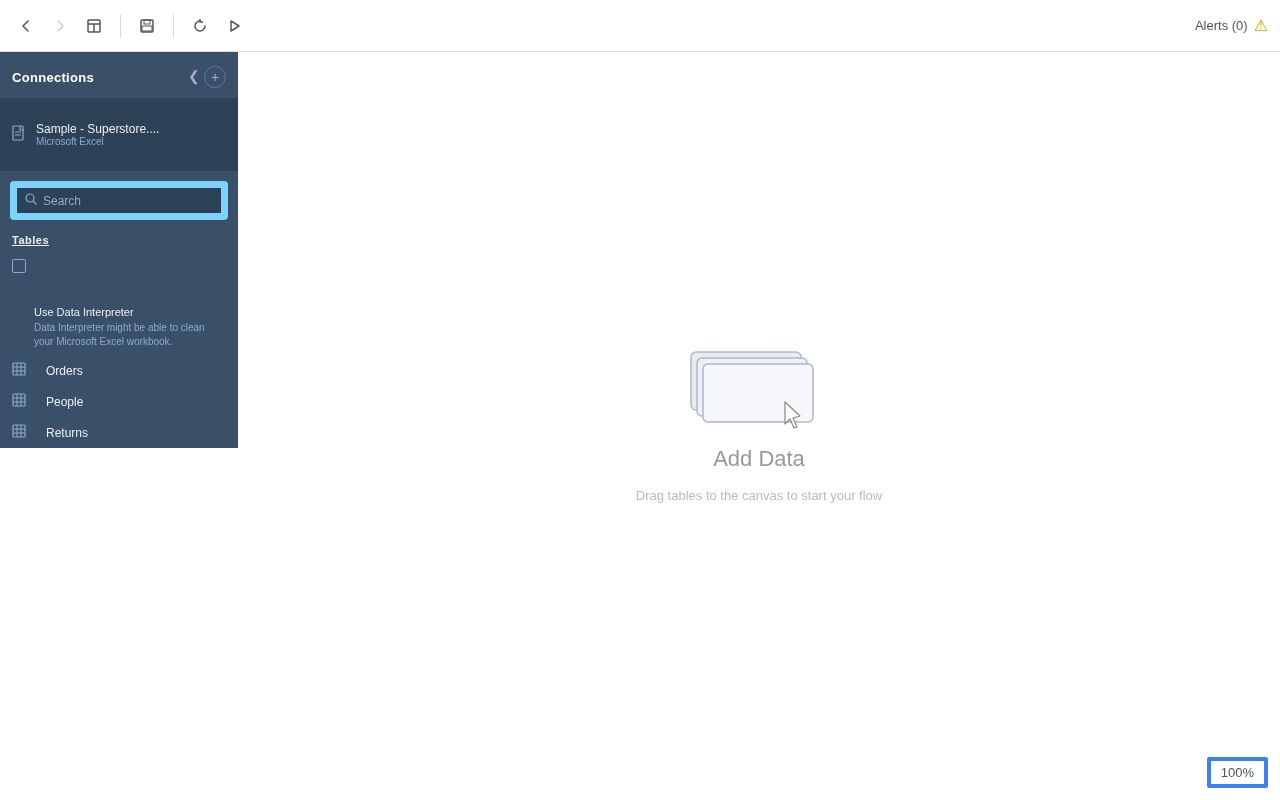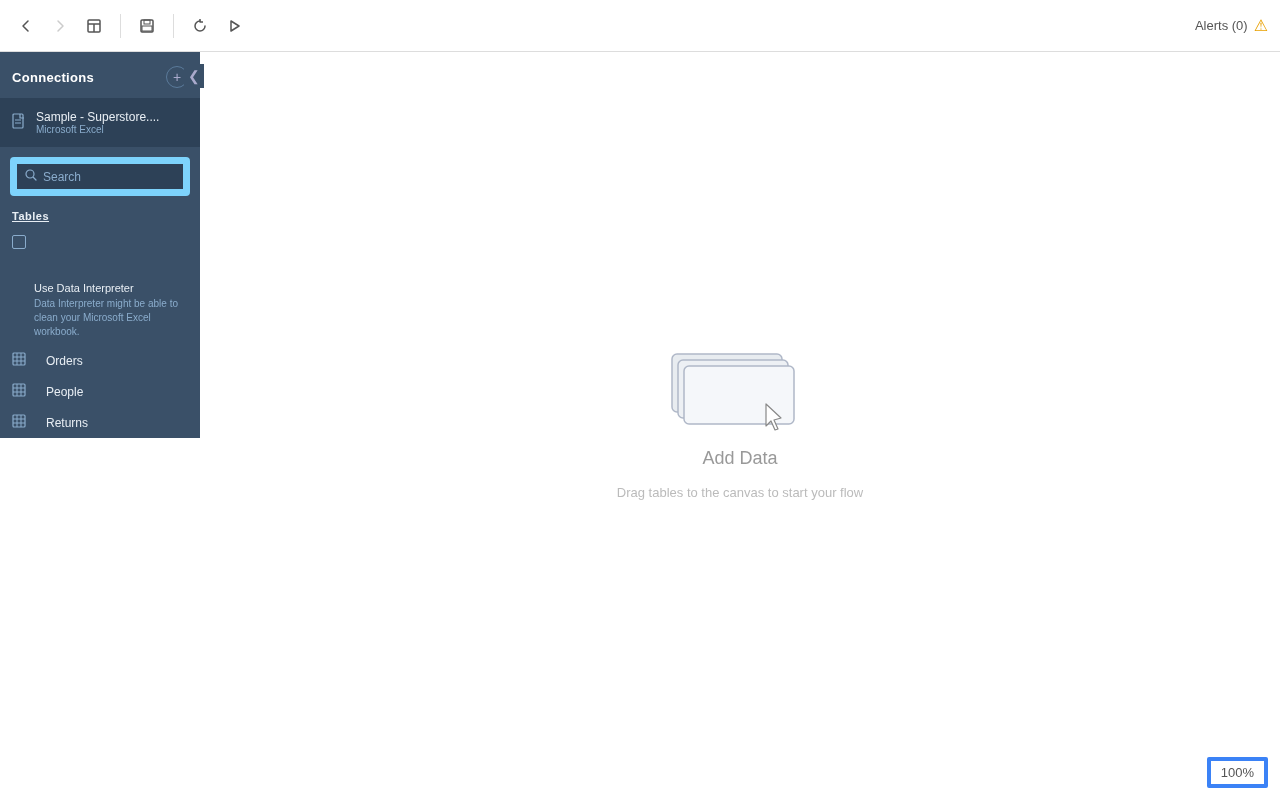--- a/index.html
+++ b/index.html
@@ -54,21 +54,21 @@
 
     
     .main-content {
       display: flex;
       flex: 1;
       overflow: hidden;
     }
 
     
     .sidebar {
-      width: 200px;
+      width: 238px;
       background: #3a5068;
       color: #fff;
       display: flex;
       flex-direction: column;
       flex-shrink: 0;
       overflow-y: auto;
     }
 
     .sidebar-collapse-btn {
       position: absolute;
@@ -107,21 +107,21 @@
       display: flex;
       align-items: center;
       justify-content: center;
       line-height: 1;
     }
 
     .connection-item {
       display: flex;
       align-items: center;
       gap: 10px;
-      padding: 12px 12px;
+      padding: 24px 12px;
       background: #2d4157;
       cursor: pointer;
     }
     .connection-icon {
       color: #aac;
       font-size: 14px;
       flex-shrink: 0;
     }
     .connection-text {
       display: flex;
@@ -413,19 +413,19 @@
           <rect x="8" y="8" width="110" height="58" rx="5" fill="#edf0f4" stroke="#b0b8c8" stroke-width="1.5"></rect>
 
           <rect x="14" y="14" width="110" height="58" rx="5" fill="#f5f7fa" stroke="#b0b8c8" stroke-width="1.5"></rect>
 
           <g transform="translate(96, 52)">
             <polygon points="0,0 0,22 5,17 9,26 12,25 8,16 15,14" fill="white" stroke="#888" stroke-width="1.2" stroke-linejoin="round"></polygon>
           </g>
         </svg>
       </div>
 
-      <div style="font-size:18px;color:#999;font-weight:400;">Add Data</div>
+      <div style="font-size:22px;color:#999;font-weight:400;">Add Data</div>
       <div style="font-size:13px;color:#bbb;">Drag tables to the canvas to start your flow</div>
     </div>
 
     <div class="zoom-indicator">100%</div>
   </div>
 </div>
 
 </body></html>

